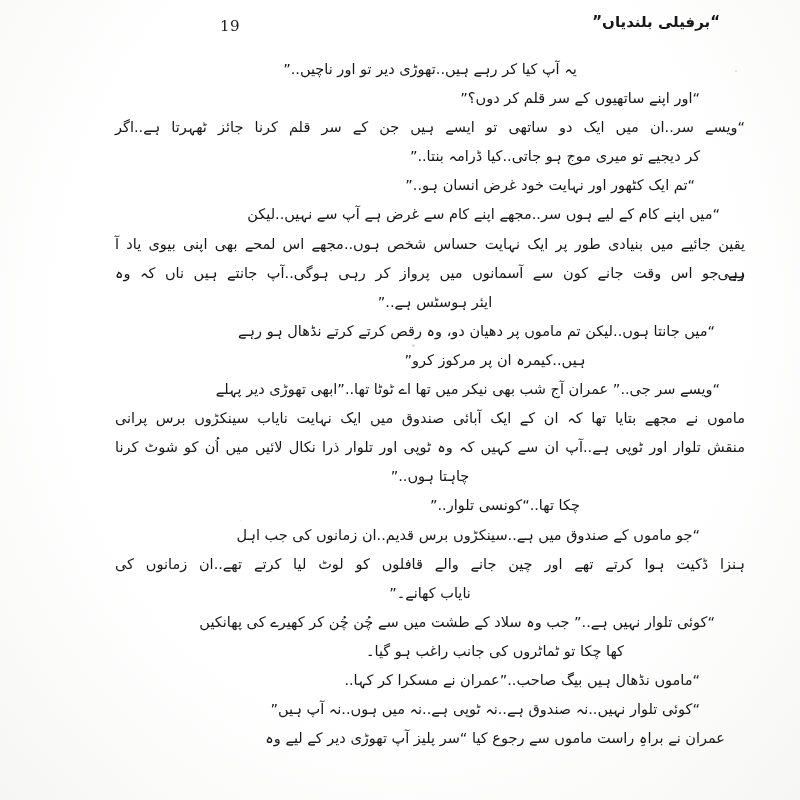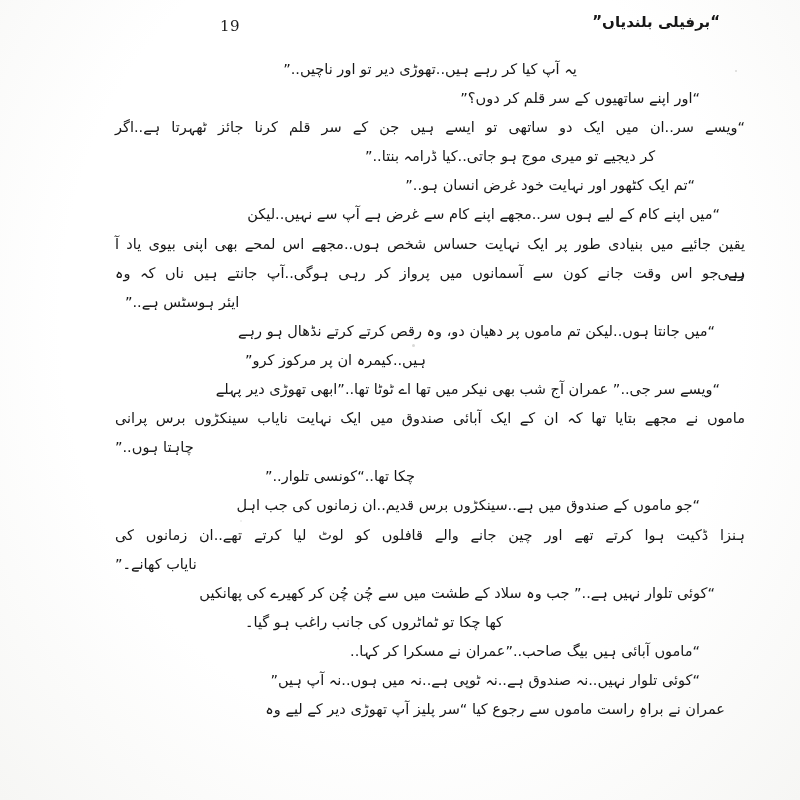--- a/index.html
+++ b/index.html
@@ -32,21 +32,21 @@
     height:29.1px;line-height:29px;
     direction:rtl;unicode-bidi:embed;
     font-size:14.5px;
     white-space:nowrap;
     color:#161616;
     text-rendering:optimizeLegibility;
   }
   .a-full{white-space:normal;text-align:justify;text-align-last:justify;word-spacing:1px;}
   .a-right{text-align:center;}
   .a-start{text-align:right;}
-  .a-left{text-align:left;}
+  .a-left{text-align:center;}
   
   .speck{position:absolute;background:#b9b9b6;border-radius:50%;opacity:.55;}
   .sp1{left:412px;top:344px;width:3px;height:3px;}
   .sp2{left:735px;top:70px;width:2px;height:2px;}
   .sp3{left:240px;top:520px;width:2px;height:2px;opacity:.3;}
 </style>
 </head>
 <body>
 
 <div class="scan">
@@ -63,28 +63,29 @@
       <div class="line a-left" style="padding-left: 250px;">کر دیجیے تو میری موج ہو جاتی..کیا ڈرامہ بنتا..”</div>
       <div class="line a-start" style="padding-right: 50px;">“تم ایک کٹھور اور نہایت خود غرض انسان ہو..”</div>
       <div class="line a-start" style="padding-right: 25px;">“میں اپنے کام کے لیے ہوں سر..مجھے اپنے کام سے غرض ہے آپ سے نہیں..لیکن</div>
       <div class="line a-full">یقین جائیے میں بنیادی طور پر ایک نہایت حساس شخص ہوں..مجھے اس لمحے بھی اپنی بیوی یاد آ رہی</div>
       <div class="line a-full">ہے جو اس وقت جانے کون سے آسمانوں میں پرواز کر رہی ہوگی..آپ جانتے ہیں ناں کہ وہ</div>
       <div class="line a-left" style="padding-left: 10px;">ایئر ہوسٹس ہے..”</div>
       <div class="line a-start" style="padding-right: 30px;">“میں جانتا ہوں..لیکن تم ماموں پر دھیان دو، وہ رقص کرتے کرتے نڈھال ہو رہے</div>
       <div class="line a-left" style="padding-left: 130px;">ہیں..کیمرہ ان پر مرکوز کرو”</div>
       <div class="line a-start" style="padding-right: 25px;">“ویسے سر جی..” عمران آج شب بھی نیکر میں تھا اے ٹوٹا تھا..”ابھی تھوڑی دیر پہلے</div>
       <div class="line a-full">ماموں نے مجھے بتایا تھا کہ ان کے ایک آبائی صندوق میں ایک نہایت نایاب سینکڑوں برس پرانی</div>
+      <div class="line a-full">منقش تلوار اور ٹوپی ہے..آپ ان سے کہیں کہ وہ ٹوپی اور تلوار ذرا نکال لائیں میں اُن کو شوٹ کرنا</div>
       <div class="line a-left">چاہتا ہوں..”</div>
       <div class="line a-left" style="padding-left: 150px;">چکا تھا..“کونسی تلوار..”</div>
       <div class="line a-start" style="padding-right: 45px;">“جو ماموں کے صندوق میں ہے..سینکڑوں برس قدیم..ان زمانوں کی جب اہل</div>
       <div class="line a-full">ہنزا ڈکیت ہوا کرتے تھے اور چین جانے والے قافلوں کو لوٹ لیا کرتے تھے..ان زمانوں کی</div>
       <div class="line a-left">نایاب کھانے۔”</div>
       <div class="line a-start" style="padding-right: 30px;">“کوئی تلوار نہیں ہے..” جب وہ سلاد کے طشت میں سے چُن چُن کر کھیرے کی پھانکیں</div>
       <div class="line a-left" style="padding-left: 130px;">کھا چکا تو ٹماٹروں کی جانب راغب ہو گیا۔</div>
-      <div class="line a-start" style="padding-right: 45px;">“ماموں آبائی ہیں بیگ صاحب..”عمران نے مسکرا کر کہا..</div>
+      <div class="line a-start" style="padding-right: 45px;">“ماموں نڈھال ہیں بیگ صاحب..”عمران نے مسکرا کر کہا..</div>
       <div class="line a-start" style="padding-right: 45px;">“کوئی تلوار نہیں..نہ صندوق ہے..نہ ٹوپی ہے..نہ میں ہوں..نہ آپ ہیں”</div>
       <div class="line a-start" style="padding-right: 20px;">عمران نے براہِ راست ماموں سے رجوع کیا “سر پلیز آپ تھوڑی دیر کے لیے وہ</div>
     </div>
 
   <div class="speck sp1"></div>
   <div class="speck sp2"></div>
   <div class="speck sp3"></div>
 
 </div>
 

